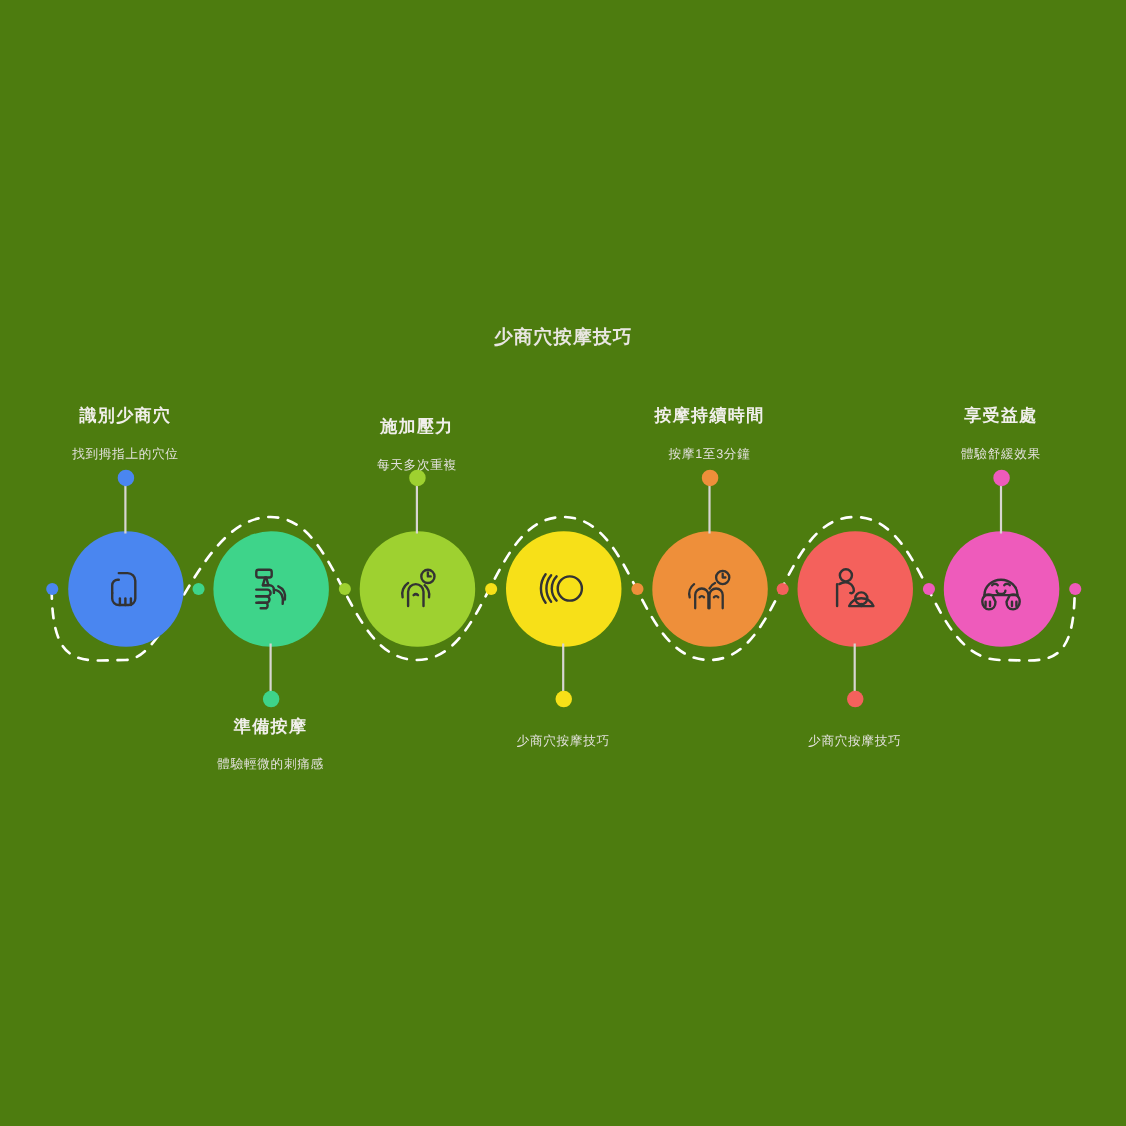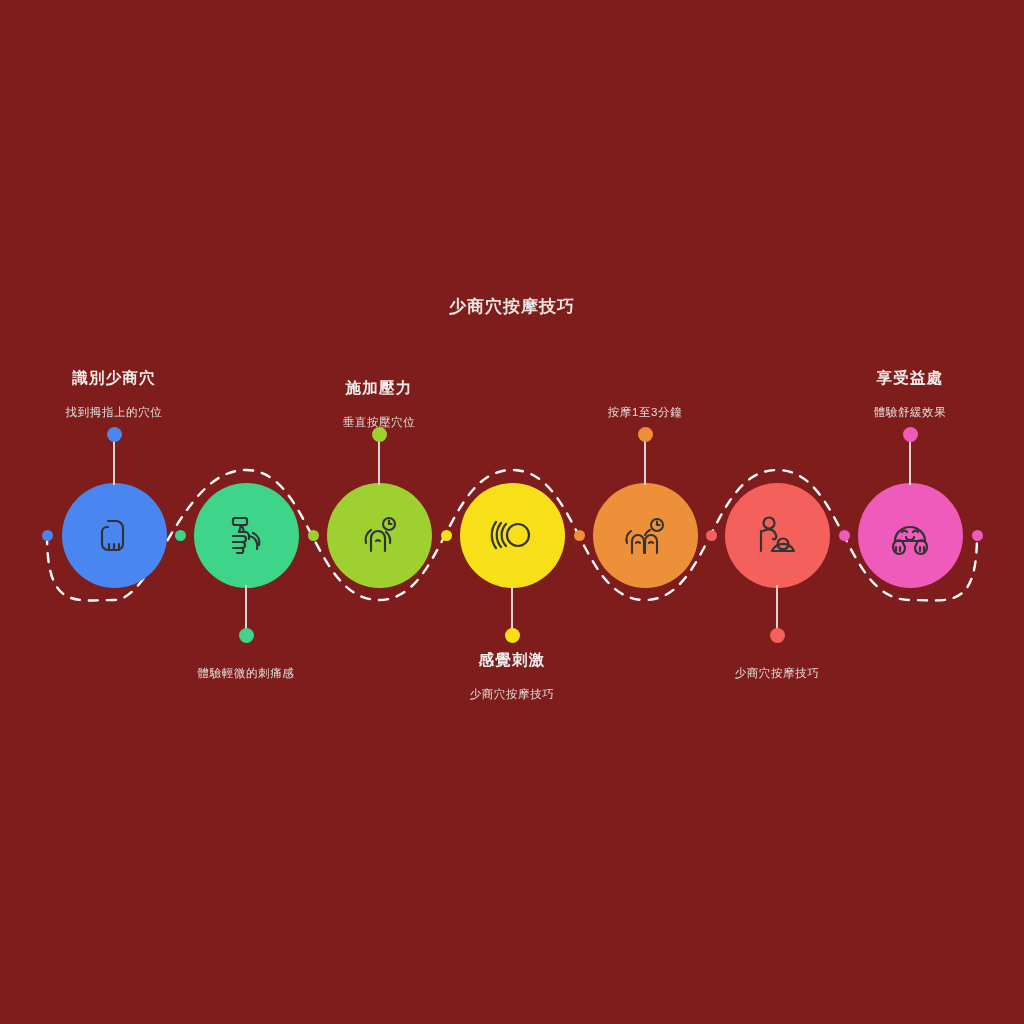--- a/index.html
+++ b/index.html
@@ -4,21 +4,21 @@
 <style>
   html, body {
     margin: 0;
     padding: 0;
     background: #2e2e2e;
   }
   #canvas {
     position: relative;
     width: 1024px;
     height: 1024px;
-    background: #7f1d1d;
+    background: #4d7c0f;
     font-family: "Liberation Sans", "DejaVu Sans", sans-serif;
     overflow: hidden;
   }
   #title {
     position: absolute;
     left: 0;
     top: 295px;
     width: 1024px;
     text-align: center;
     color: #e8e6e1;
@@ -161,58 +161,58 @@
       <path d="M13 33 h9 a3 3 0 0 1 0 6 h-9"></path>
       <path d="M15 39 h7 a3 3 0 0 1 0 5 h-5"></path>
       <path d="M29 27 c7 1 9 7 8 13"></path>
       <path d="M33 24 c5 2 7 7 6 12"></path>
     </svg>
           </span>
         </div>
         <div class="stem down" style="height: 50px;"></div>
         <div class="dot" style="background: rgb(62, 212, 138); top: 93px;"></div>
         <div class="label below" style="top: 115px;">
+          <div class="t">準備按摩</div>
           <div class="d">體驗輕微的刺痛感</div>
         </div>
       </div>
       <div class="node" style="left: 379px; top: 535px;">
         <div class="circle" style="background: rgb(158, 209, 48);">
           <span>
             <svg width="52" height="52" viewBox="0 0 52 52" fill="none" stroke="#333" stroke-width="2.2" stroke-linecap="round" stroke-linejoin="round">
       <path d="M18 42 v-13 a7 7 0 0 1 14 0 v13"></path>
       <path d="M23 32 a3 3 0 0 1 4 0"></path>
       <path d="M13 34 a12 12 0 0 1 5 -13"></path>
       <path d="M37 34 a12 12 0 0 0 -4 -11"></path>
       <circle cx="36" cy="15" r="6"></circle>
       <path d="M36 11.5 v3.5 h2.5"></path>
     </svg>
           </span>
         </div>
         <div class="stem up" style="height: 50px;"></div>
         <div class="dot" style="background: rgb(158, 209, 48); bottom: 93px;"></div>
         <div class="label above" style="bottom: 105px; text-align: center;">
           <div class="t">施加壓力</div>
-          <div class="d">垂直按壓穴位</div>
+          <div class="d">每天多次重複</div>
         </div>
       </div>
       <div class="node" style="left: 512px; top: 535px;">
         <div class="circle" style="background: rgb(247, 224, 24);">
           <span>
             <svg width="52" height="52" viewBox="0 0 52 52" fill="none" stroke="#333" stroke-width="2.2" stroke-linecap="round" stroke-linejoin="round">
       <circle cx="32" cy="26" r="11"></circle>
       <path d="M20 15 a16 16 0 0 0 0 22"></path>
       <path d="M15 14 a19 19 0 0 0 0 24"></path>
       <path d="M10 13 a22 22 0 0 0 0 26"></path>
     </svg>
           </span>
         </div>
         <div class="stem down" style="height: 50px;"></div>
         <div class="dot" style="background: rgb(247, 224, 24); top: 93px;"></div>
         <div class="label below" style="top: 115px;">
-          <div class="t">感覺刺激</div>
           <div class="d">少商穴按摩技巧</div>
         </div>
       </div>
       <div class="node" style="left: 645px; top: 535px;">
         <div class="circle" style="background: rgb(238, 143, 58);">
           <span>
             <svg width="52" height="52" viewBox="0 0 52 52" fill="none" stroke="#333" stroke-width="2.1" stroke-linecap="round" stroke-linejoin="round">
       <path d="M13 44 v-12 a6 6 0 0 1 12 0 v12"></path>
       <path d="M17 34 a2.5 2.5 0 0 1 4 0"></path>
       <path d="M26 44 v-12 a6 6 0 0 1 12 0 v12"></path>
@@ -220,20 +220,21 @@
       <path d="M8 34 a11 11 0 0 1 4 -12"></path>
       <path d="M26 26 a10 10 0 0 1 5 -5"></path>
       <circle cx="38" cy="16" r="6"></circle>
       <path d="M38 12.5 v3.5 h2.5"></path>
     </svg>
           </span>
         </div>
         <div class="stem up" style="height: 50px;"></div>
         <div class="dot" style="background: rgb(238, 143, 58); bottom: 93px;"></div>
         <div class="label above" style="bottom: 115px;">
+          <div class="t">按摩持續時間</div>
           <div class="d">按摩1至3分鐘</div>
         </div>
       </div>
       <div class="node" style="left: 777px; top: 535px;">
         <div class="circle" style="background: rgb(244, 97, 92);">
           <span>
             <svg width="52" height="52" viewBox="0 0 52 52" fill="none" stroke="#333" stroke-width="2.2" stroke-linecap="round" stroke-linejoin="round">
       <circle cx="18" cy="14" r="5.5"></circle>
       <path d="M12 22 c5 -3 11 -2 13 4 c1 3 -1 5 -3 4"></path>
       <path d="M10 22 v20"></path>

